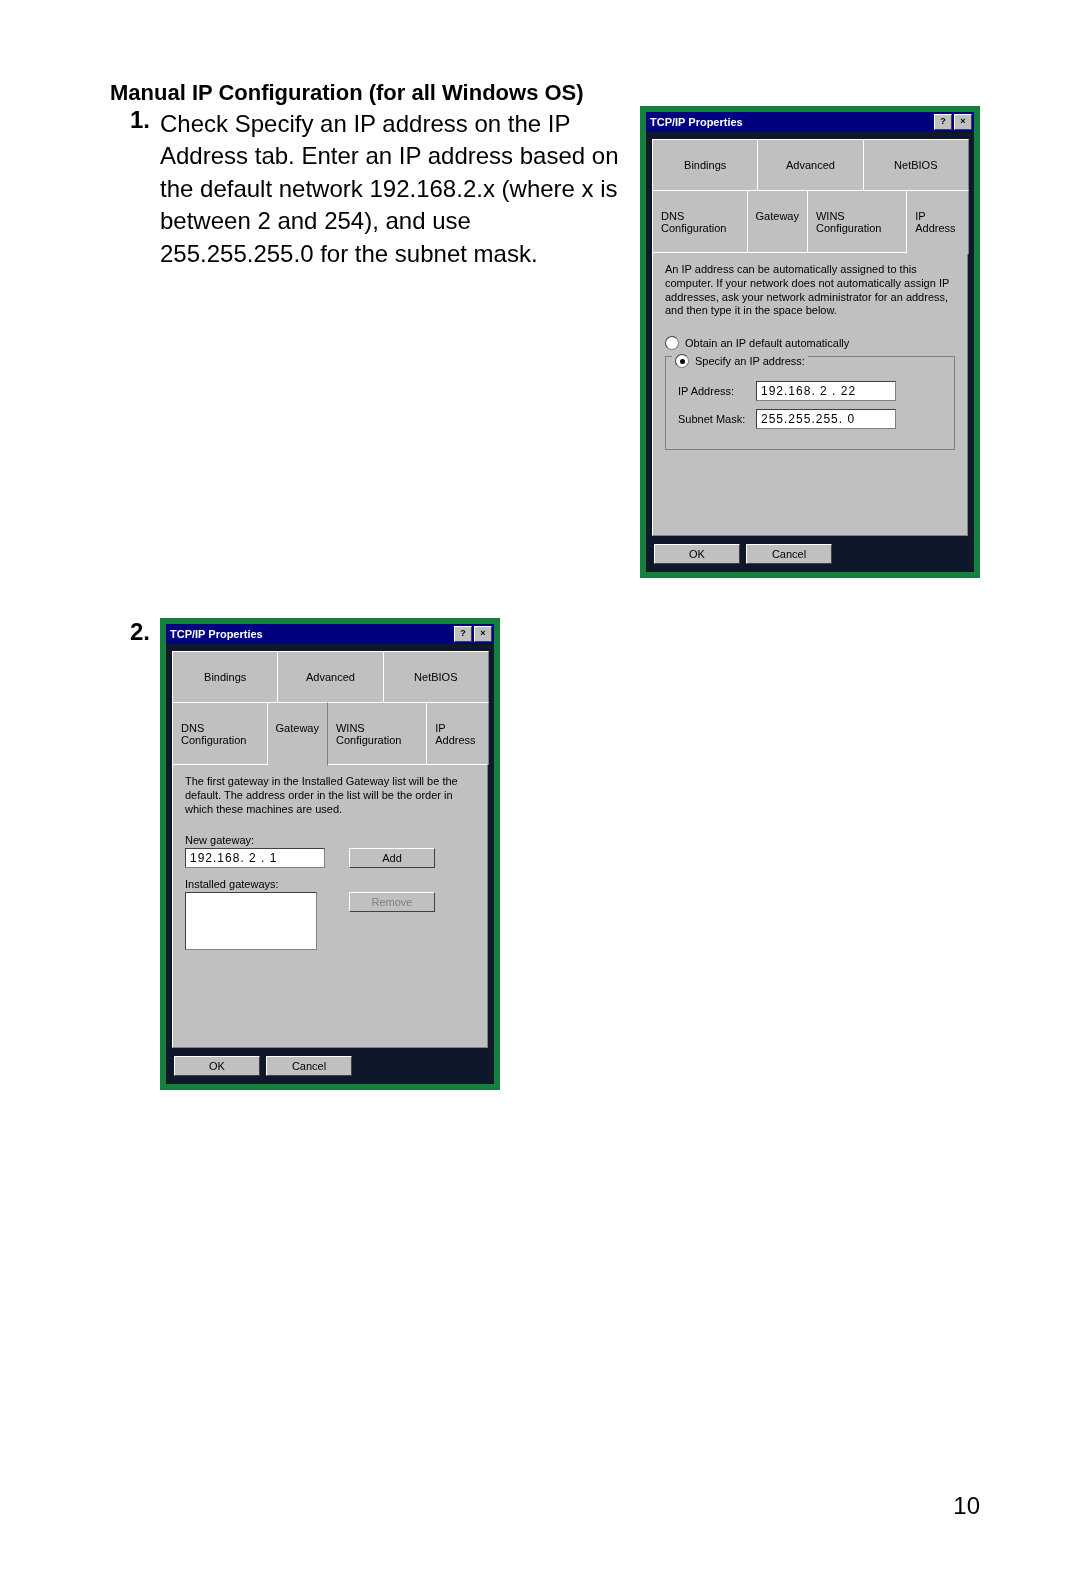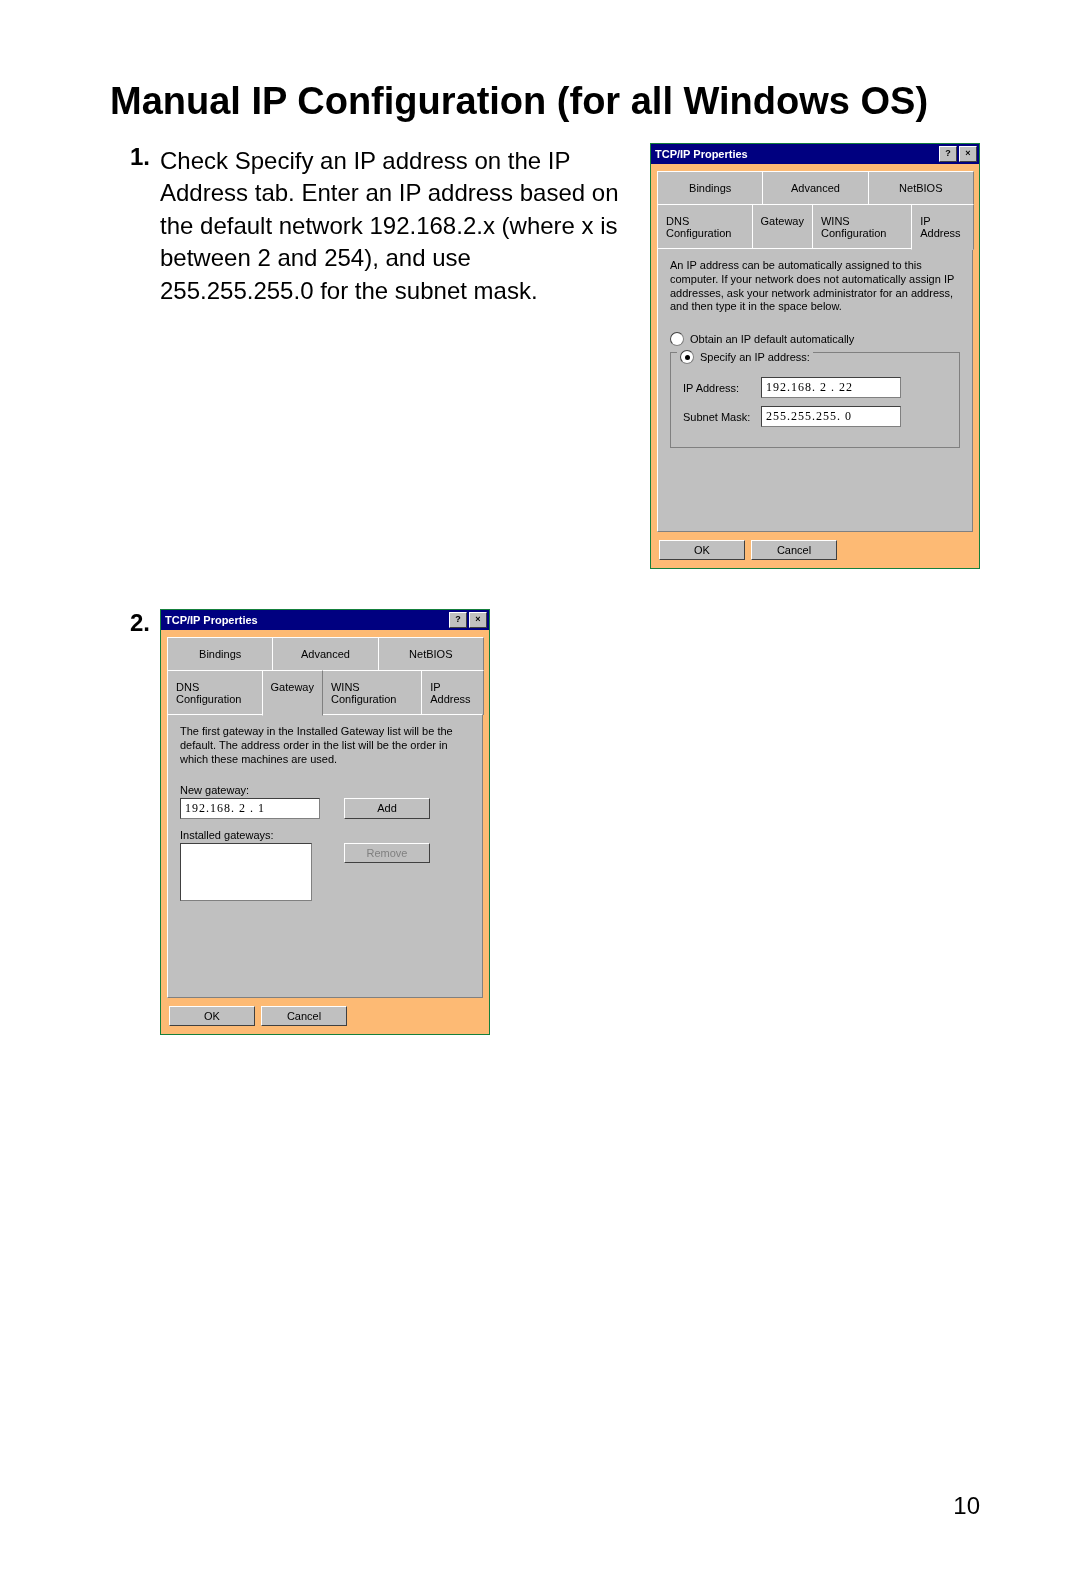--- a/index.html
+++ b/index.html
@@ -1,39 +1,39 @@
 <!DOCTYPE html>
 <html><head>
 <meta charset="utf-8">
 <style>
   html,body{margin:0;padding:0;background:#fff;font-family:Arial,Helvetica,sans-serif;color:#000}
   .page{width:1080px;height:1570px;position:relative;box-sizing:border-box;padding:80px 100px 60px 110px}
   .chapter{font-style:italic;font-size:30px;text-align:right;margin-bottom:40px}
-  .section-title{font-weight:bold;font-size:38px;margin-bottom:20px}
+  .section-title{font-weight:bold;font-size:22px;}
   .item{display:flex;align-items:flex-start;margin-bottom:40px}
   .num{width:40px;font-size:24px;font-weight:normal;flex:0 0 40px;text-align:right;padding-right:10px}
   .body{flex:1;display:flex;align-items:flex-start}
   .txt{font-size:24px;line-height:1.35;flex:1;padding-right:20px;padding-top:2px}
-  .dlg{width:328px;background:#fdba74;border:1px solid #15803d;font-family:"MS Sans Serif",Tahoma,Arial,sans-serif;font-size:11px;color:#000}
+  .dlg{width:328px;background:#0f172a;border:6px solid #15803d;font-family:"MS Sans Serif",Tahoma,Arial,sans-serif;font-size:11px;color:#000}
   .titlebar{background:#000080;color:#fff;display:flex;align-items:center;justify-content:space-between;padding:2px 2px 2px 4px;font-weight:bold;font-size:11px}
   .titlebar .btns{display:flex;gap:0}
   .tbtn{width:16px;height:14px;background:#c0c0c0;border:1px solid #fff;border-right-color:#404040;border-bottom-color:#404040;font-size:9px;line-height:12px;text-align:center;color:#000;margin-left:2px}
   .tabs{padding:6px 6px 0 6px}
   .tabrow{display:flex}
-  .tab{border:1px solid #808080;border-bottom:none;border-top-color:#fff;border-left-color:#fff;background:#c0c0c0;padding:10px 8px;font-size:11px;position:relative;top:1px;margin-right:-1px}
+  .tab{border:1px solid #808080;border-bottom:none;border-top-color:#fff;border-left-color:#fff;background:#c0c0c0;padding:19px 8px;font-size:11px;position:relative;top:1px;margin-right:-1px}
   .tab.active{background:#c0c0c0;z-index:2;border-bottom:1px solid #c0c0c0;margin-bottom:-1px}
   .panel{border:1px solid #808080;border-top-color:#fff;border-left-color:#fff;background:#c0c0c0;padding:10px 12px 12px;min-height:260px;position:relative}
   .desc{font-size:11px;line-height:1.25;margin-bottom:18px}
   .radio{display:flex;align-items:center;font-size:11px;margin:6px 0}
   .rdot{width:12px;height:12px;border:1px solid #808080;border-top-color:#404040;border-left-color:#404040;border-radius:50%;background:#fff;margin-right:6px;display:flex;align-items:center;justify-content:center}
   .rdot.sel::after{content:"";width:5px;height:5px;border-radius:50%;background:#000;display:block}
   .group{border:1px solid #808080;padding:10px 12px 12px;margin-top:2px;position:relative}
   .frow{display:flex;align-items:center;margin:8px 0}
   .flab{width:78px;font-size:11px}
-  .ipbox{background:#fff;border:1px solid #808080;border-top-color:#404040;border-left-color:#404040;font-family:Liberation Serif, serif;font-size:12px;padding:2px 4px;letter-spacing:1px;width:130px;white-space:pre}
+  .ipbox{background:#fff;border:1px solid #808080;border-top-color:#404040;border-left-color:#404040;font-family:Liberation Sans, sans-serif;font-size:12px;padding:2px 4px;letter-spacing:1px;width:130px;white-space:pre}
   .btnrow{display:flex;gap:6px;padding:8px}
   .wbtn{min-width:64px;padding:3px 10px;background:#c0c0c0;border:1px solid #fff;border-right-color:#404040;border-bottom-color:#404040;font-size:11px;text-align:center}
   .wbtn.disabled{color:#808080}
   .glist{background:#fff;border:1px solid #808080;border-top-color:#404040;border-left-color:#404040;width:130px;height:56px}
   .gw-row{display:flex;gap:24px;margin-top:2px;margin-bottom:10px}
   .inst-row{display:flex;align-items:flex-start;gap:32px}
   .gw-label{font-size:11px;margin-top:16px;margin-bottom:2px}
   .inst-label{font-size:11px;margin-top:10px;margin-bottom:2px}
   .pageno{position:absolute;bottom:50px;right:100px;font-size:24px}
 </style>

